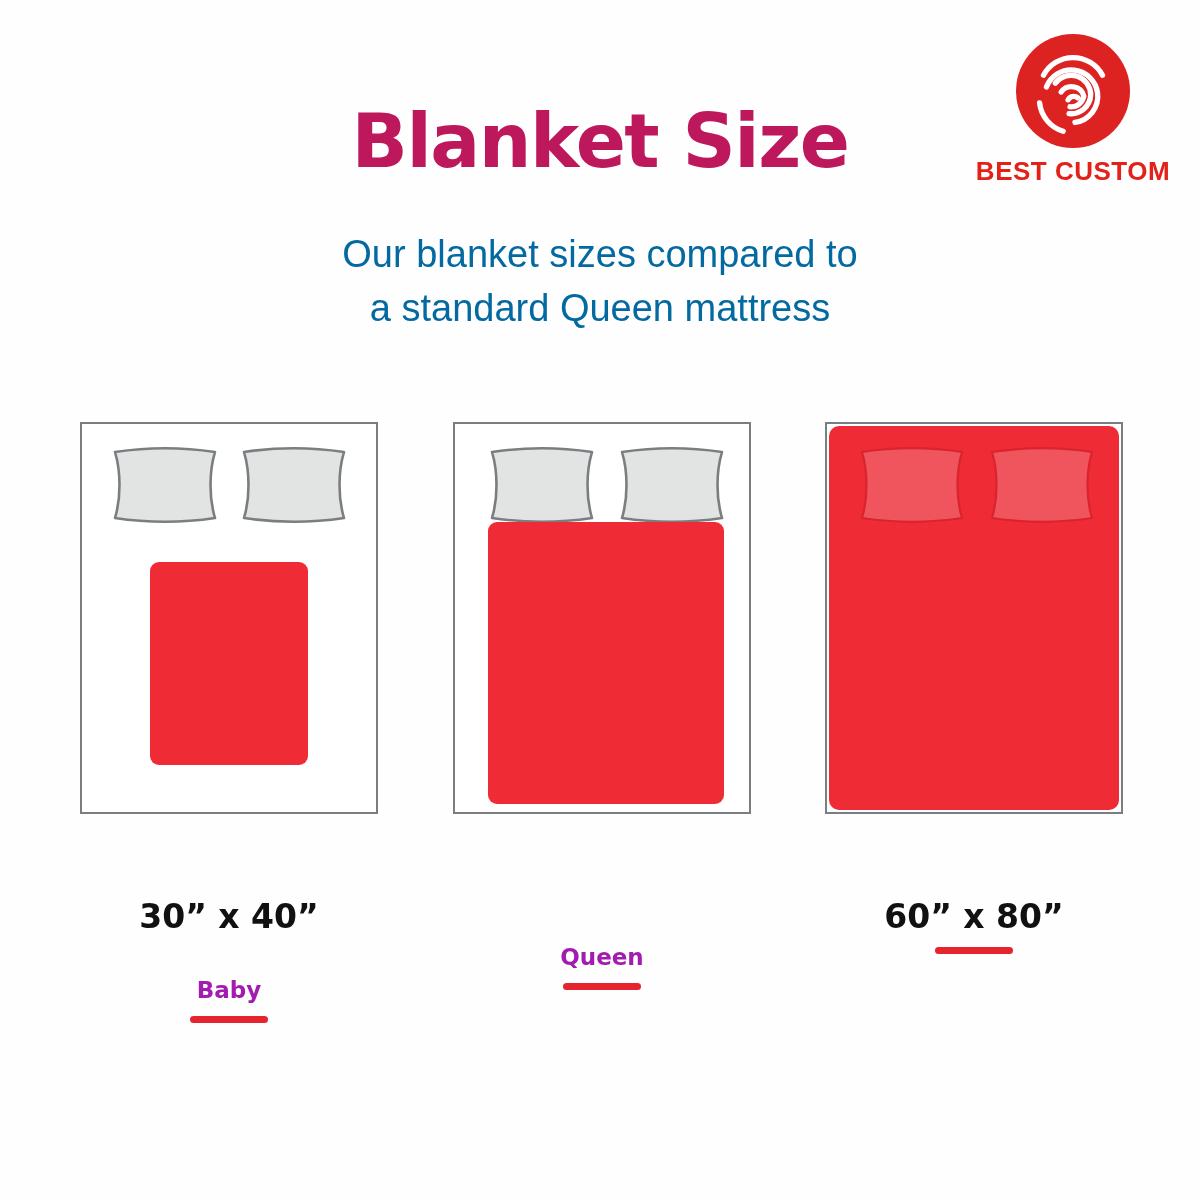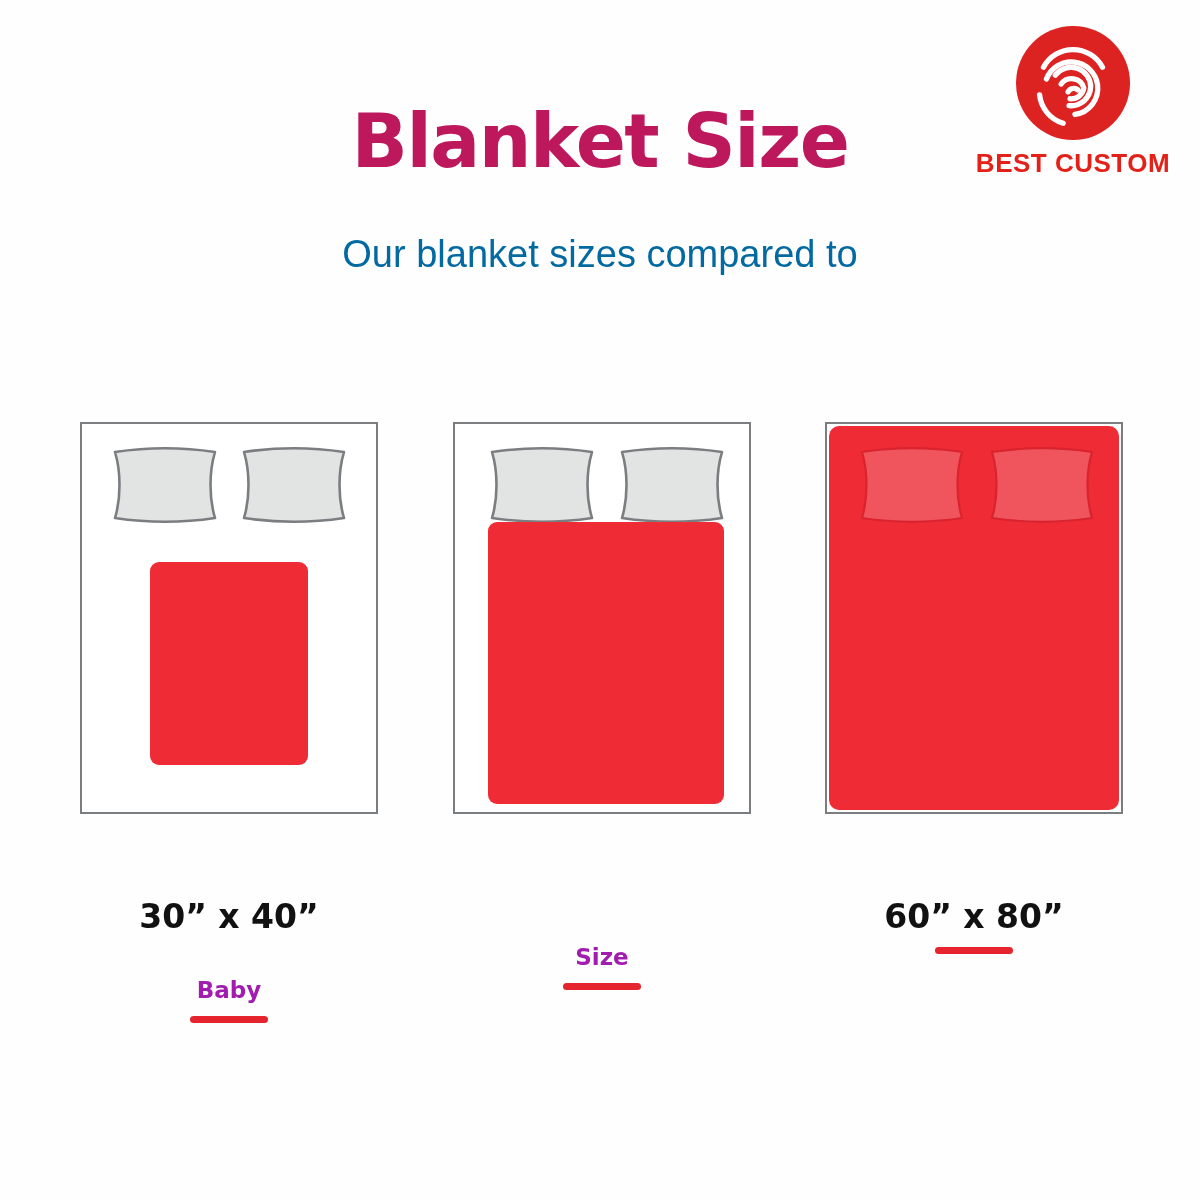--- a/index.html
+++ b/index.html
@@ -12,21 +12,21 @@
     height: 1200px;
     position: relative;
     overflow: hidden;
     font-family: "Liberation Sans", sans-serif;
     background: #fefefe;
   }
 
   
   .logo-block {
     position: absolute;
-    top: 24px;
+    top: 32px;
     right: 22px;
     width: 210px;
     text-align: center;
   }
   .logo-mark {
     width: 118px;
     height: 118px;
     margin: 0 auto;
     display: block;
   }
@@ -181,20 +181,21 @@
       <path d="M 48 61 A 13 13 0 0 1 71 65 A 13 13 0 0 1 57 76"></path>
       <path d="M 55 69 A 6.5 6.5 0 0 1 65 67"></path>
     </g>
   </svg>
   <div class="logo-word">BEST CUSTOM</div>
 </div>
 
 <div class="title">Blanket Size</div>
 <div class="subtitle">
   <span>Our blanket sizes compared to</span>
+  <span>a standard Queen mattress</span>
 </div>
 
 <div class="beds">
 
   <div class="bed bed-1">
     <div class="bed-inner">
       <svg class="pillow-svg" style="left:26px; top:22px;" width="114" height="78" viewBox="0 0 114 78">
         <path d="M7 6 C 40 1, 74 1, 107 6 C 101 26, 101 52, 107 72 C 74 77, 40 77, 7 72 C 13 52, 13 26, 7 6 Z" fill="#e2e3e3" stroke="#7b7e81" stroke-width="2.6" stroke-linejoin="round"></path>
       </svg>
       <svg class="pillow-svg" style="left:155px; top:22px;" width="114" height="78" viewBox="0 0 114 78">
@@ -232,21 +233,21 @@
 
 <div class="labels">
 
   <div class="label-col label-1">
     <div class="dims">30” x 40”</div>
     <div class="name">Baby</div>
     <div class="rule"></div>
   </div>
 
   <div class="label-col label-2">
-    <div class="name">Size</div>
+    <div class="name">Queen</div>
     <div class="rule"></div>
   </div>
 
   <div class="label-col label-3">
     <div class="dims">60” x 80”</div>
     <div class="rule"></div>
   </div>
 
 </div>
 

